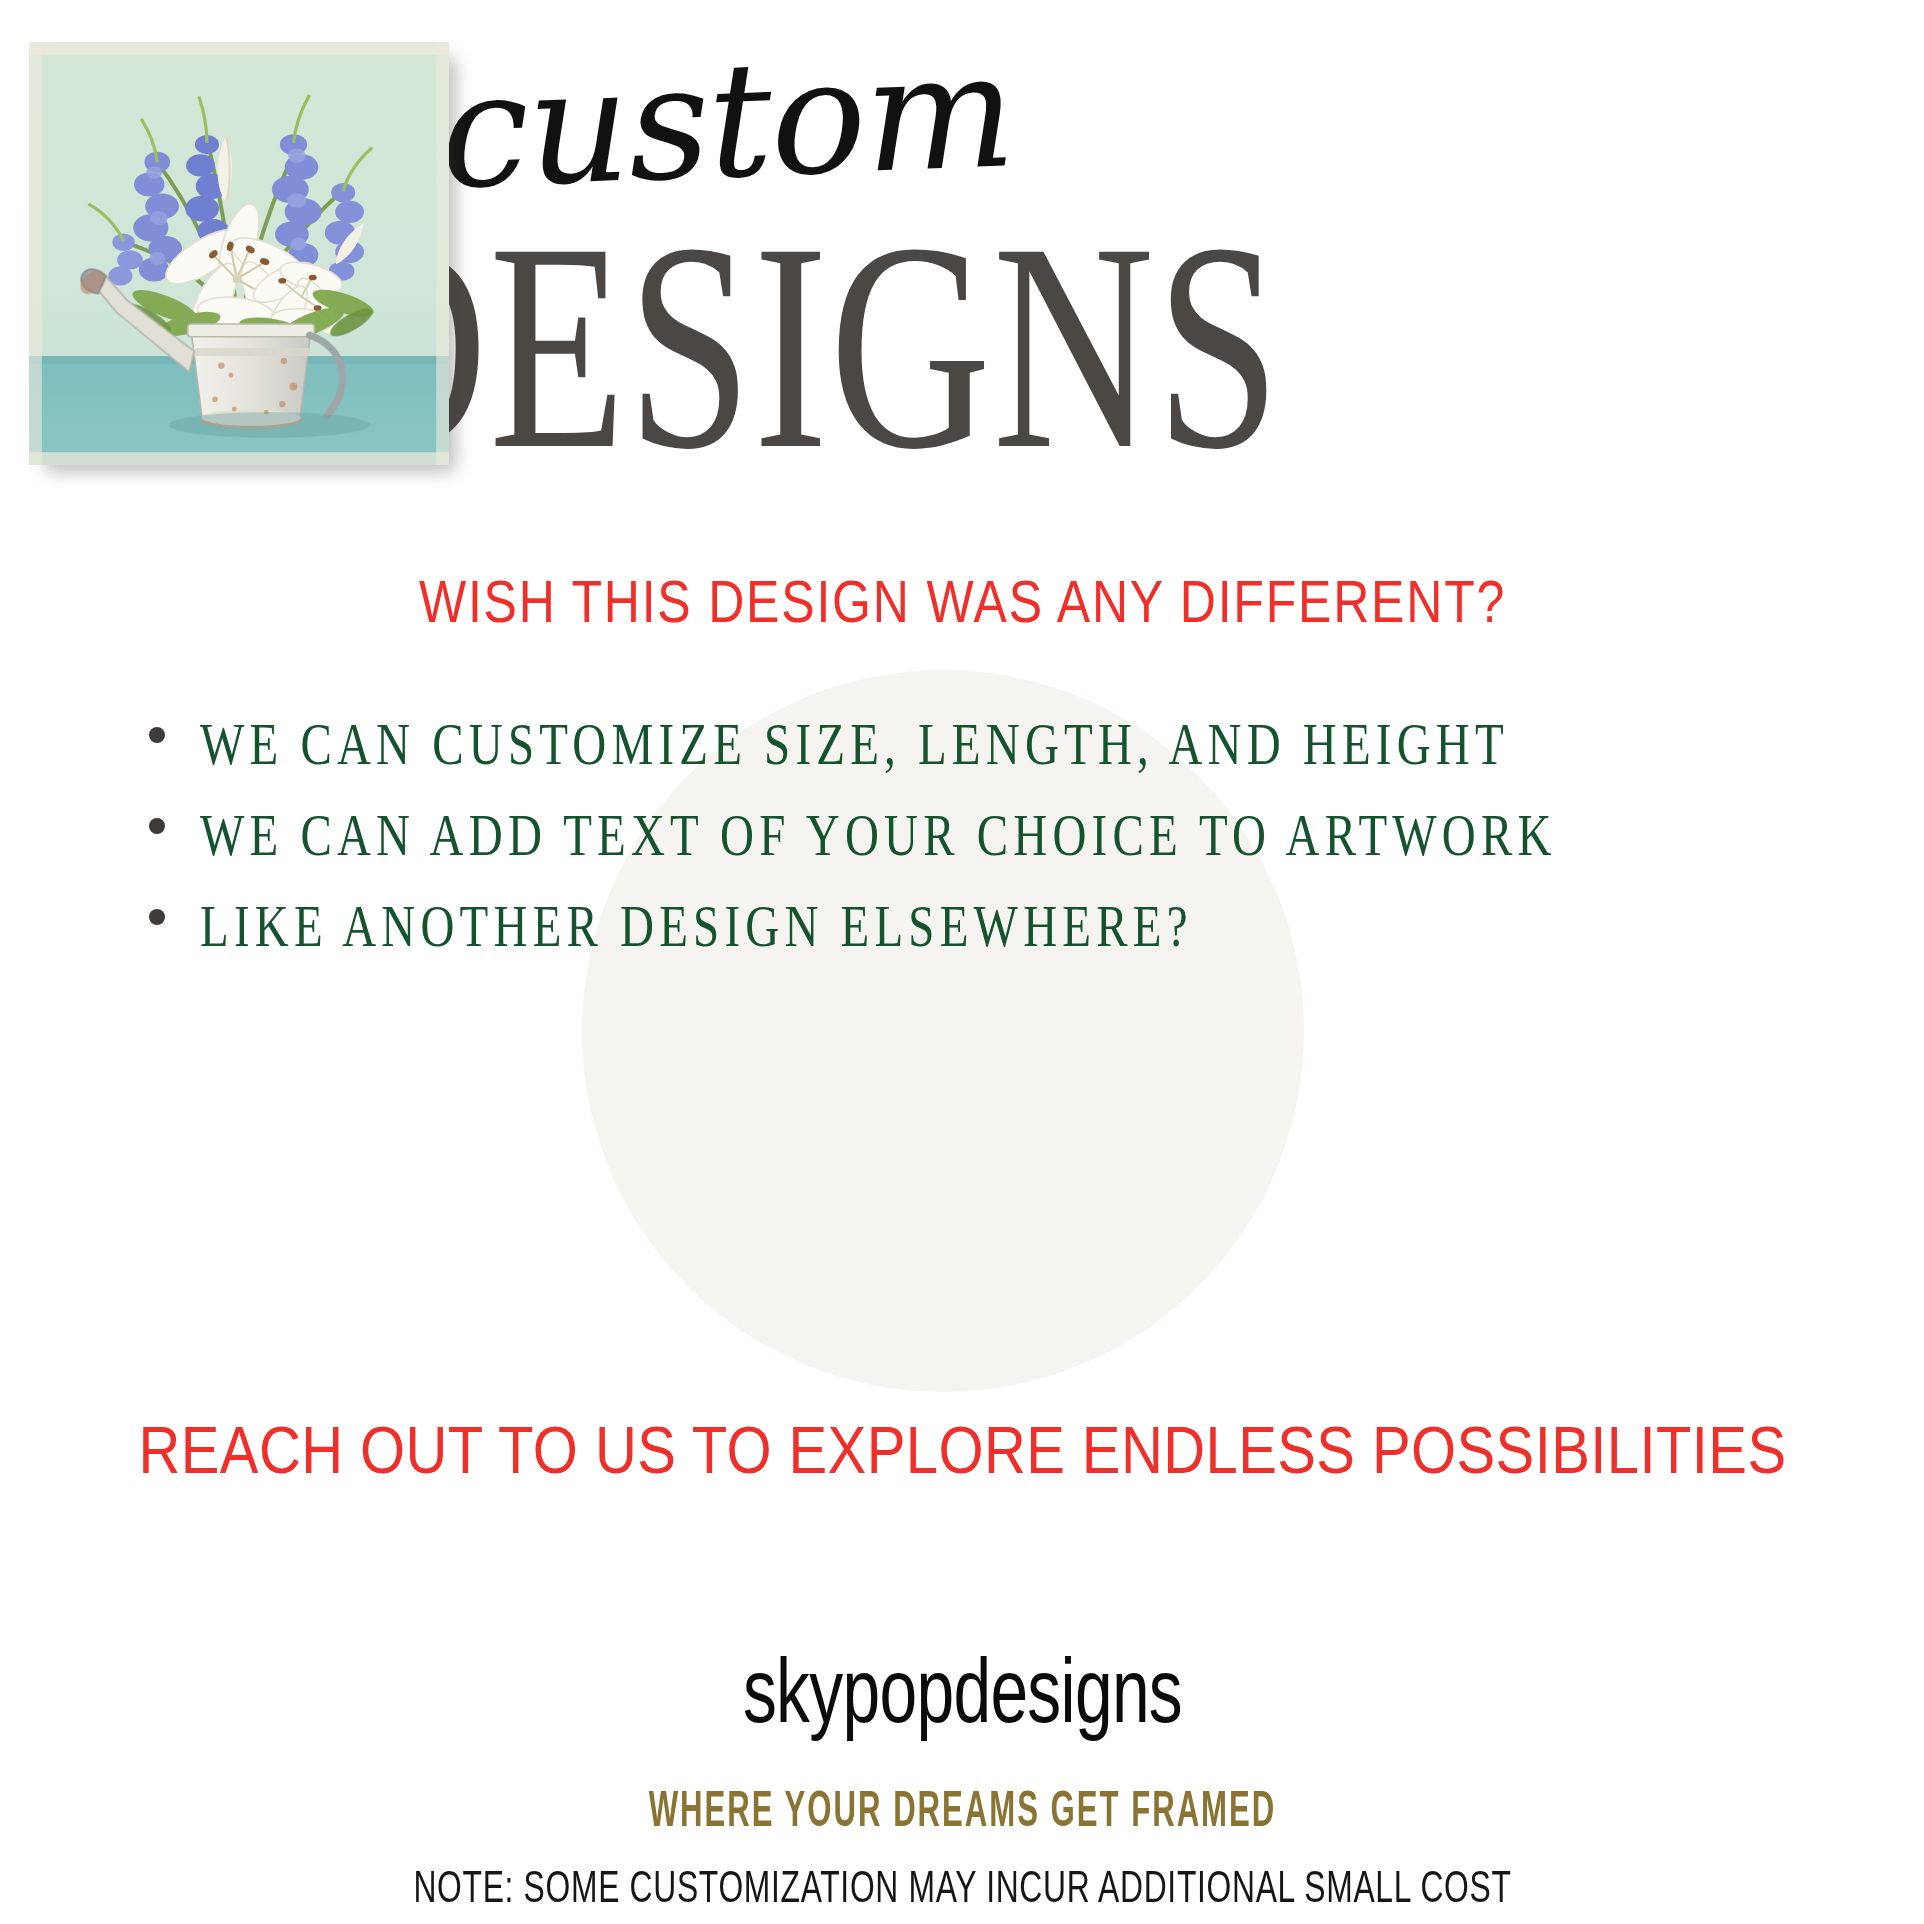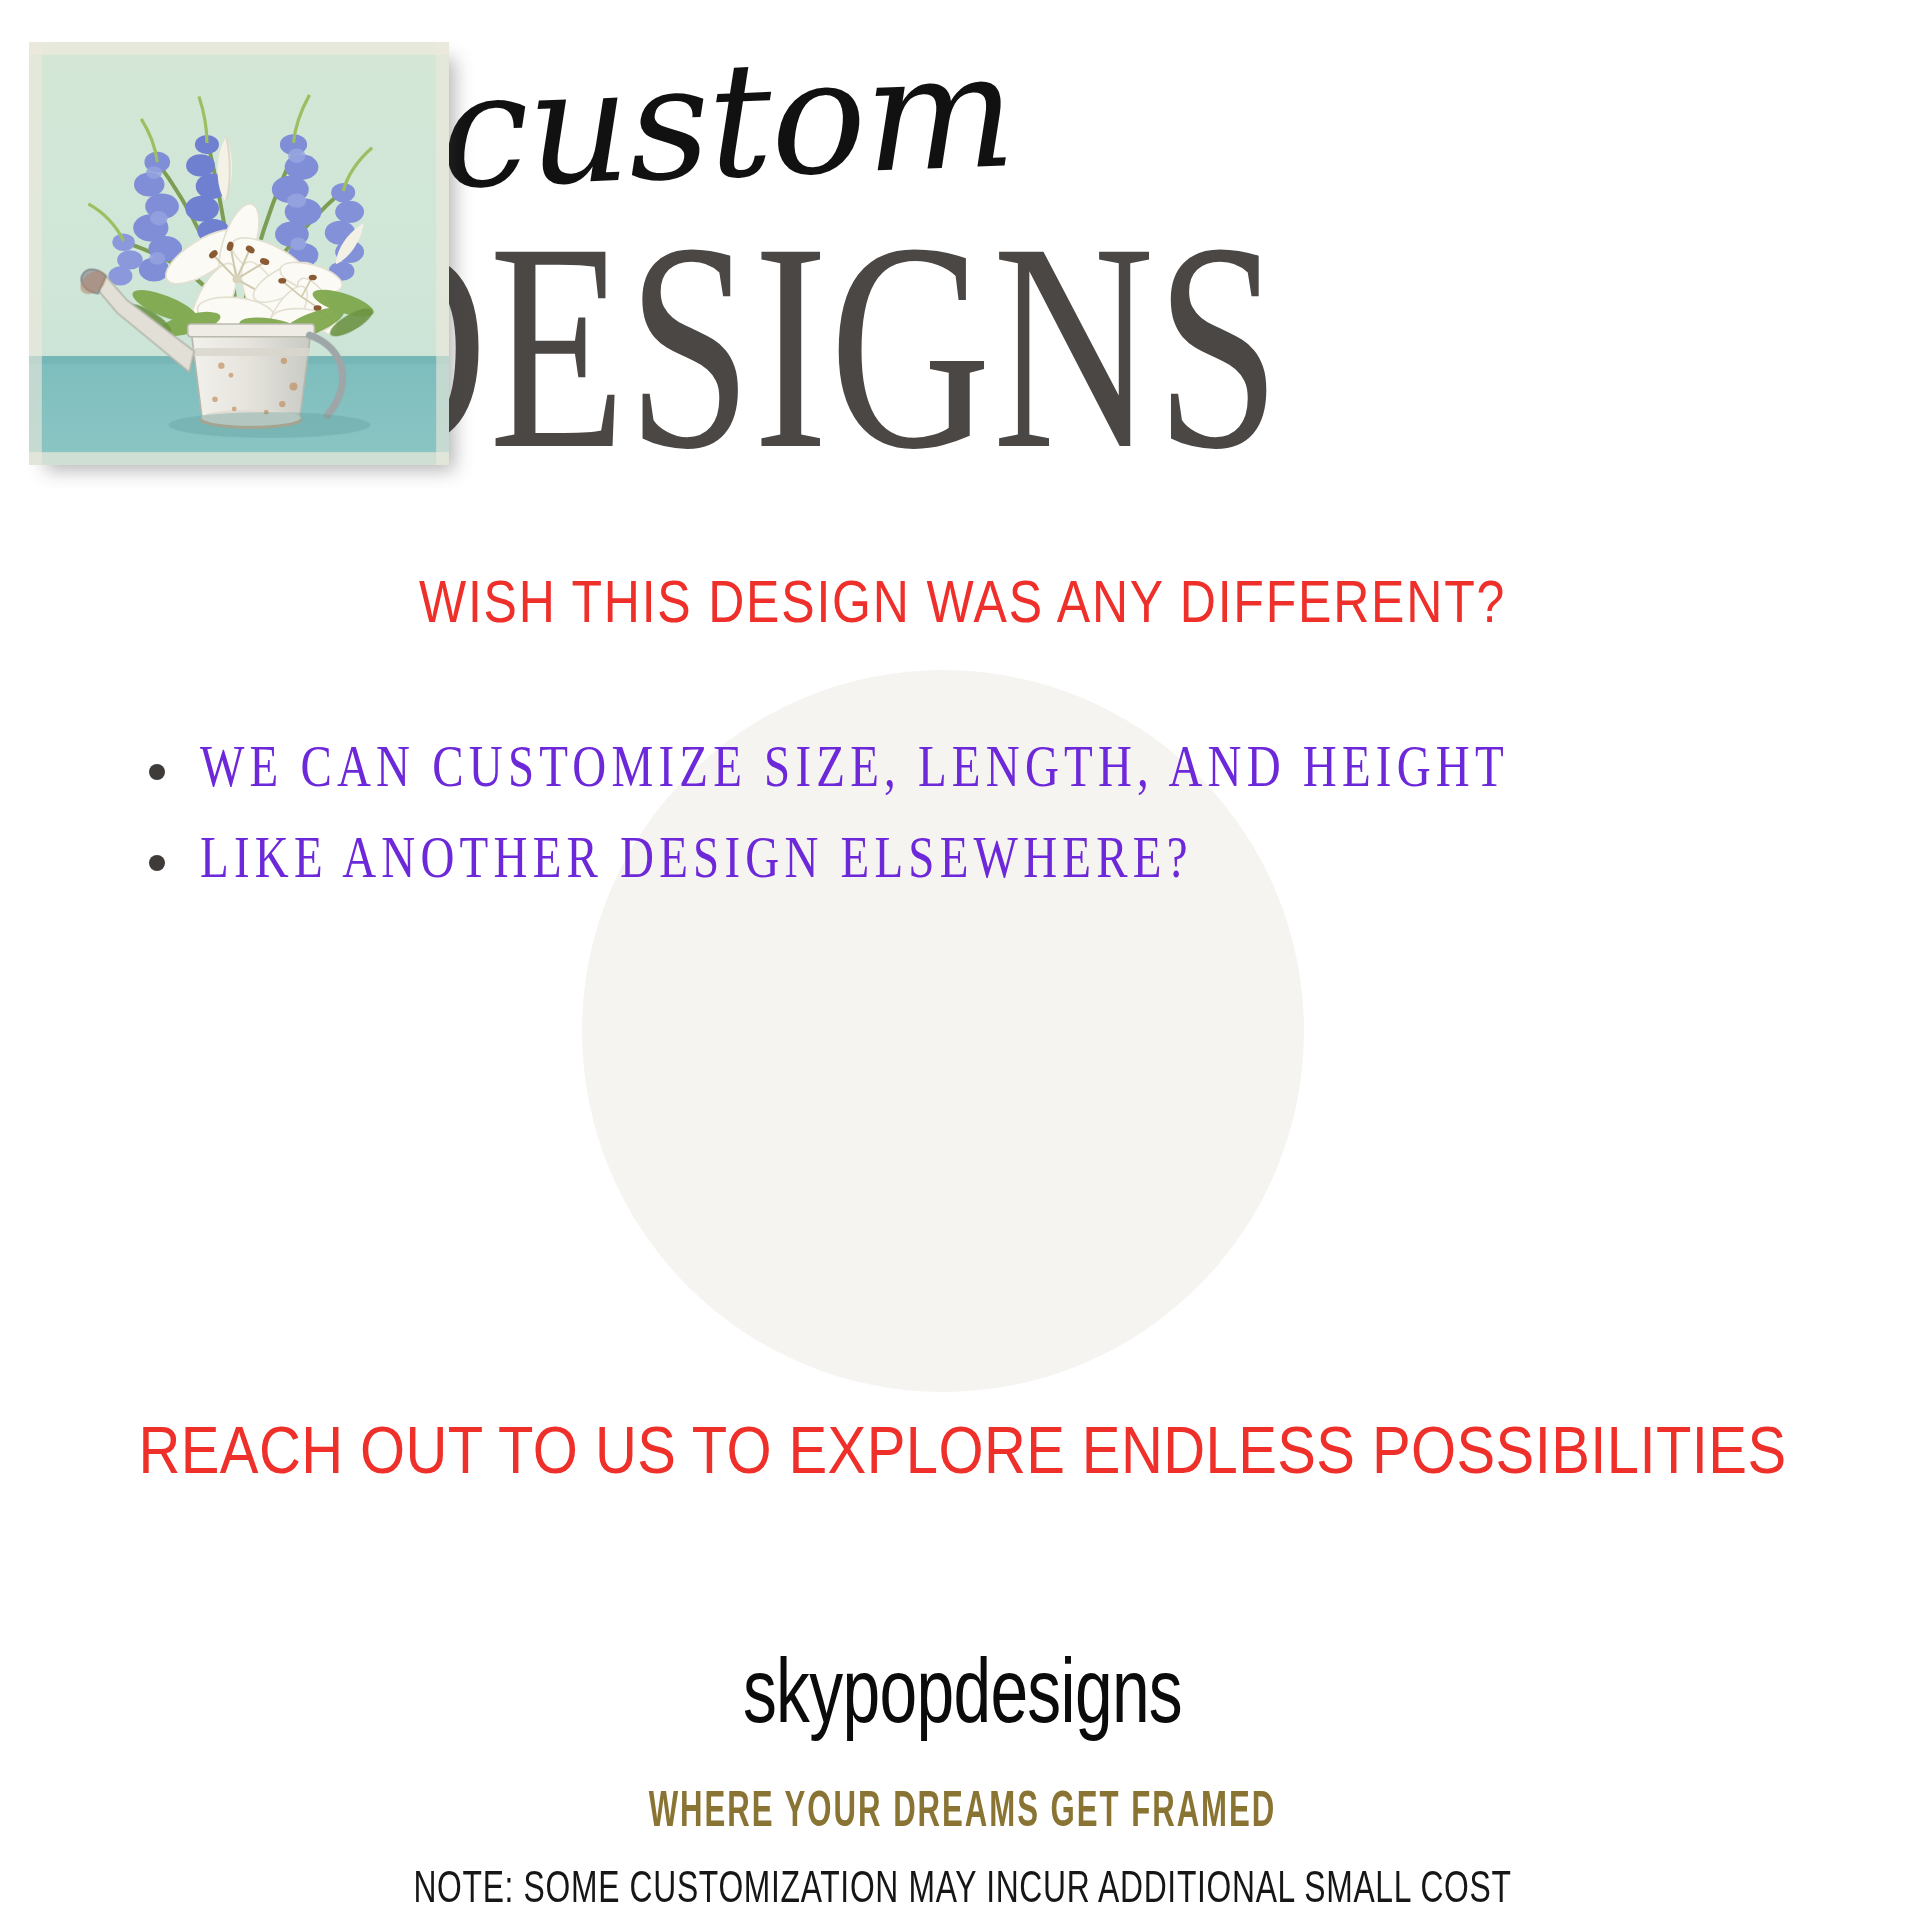--- a/index.html
+++ b/index.html
@@ -112,24 +112,24 @@
     left: 149px;
     top: 699px;
     width: 1700px;
     z-index: 2;
     margin: 0;
     padding: 0;
     list-style: none;
   }
   .bullet-row {
     display: flex;
-    align-items: flex-end;
+    align-items: center;
     height: 91px;
     font-family: "Liberation Serif", serif;
-    color: #6d28d9;
+    color: #14532d;
   }
   .bullet-dot {
     flex: 0 0 auto;
     width: 16px;
     height: 16px;
     border-radius: 50%;
     background: #3f3b39;
     margin-right: 35px;
     position: relative;
     top: -9.6px;
@@ -423,20 +423,24 @@
 
   <div class="red-subtitle">WISH  THIS  DESIGN  WAS ANY DIFFERENT?</div>
 
   <ul class="bullets">
     <li class="bullet-row">
       <span class="bullet-dot"></span>
       <span class="bullet-text">WE CAN CUSTOMIZE SIZE, LENGTH, AND HEIGHT</span>
     </li>
     <li class="bullet-row">
       <span class="bullet-dot"></span>
+      <span class="bullet-text">WE CAN ADD TEXT OF YOUR CHOICE TO ARTWORK</span>
+    </li>
+    <li class="bullet-row">
+      <span class="bullet-dot"></span>
       <span class="bullet-text">LIKE ANOTHER DESIGN ELSEWHERE?</span>
     </li>
   </ul>
 
   <div class="cta">REACH OUT TO US TO EXPLORE ENDLESS POSSIBILITIES</div>
 
   <div class="brand">skypopdesigns</div>
   <div class="tagline">WHERE  YOUR  DREAMS  GET  FRAMED</div>
   <div class="note">NOTE: SOME CUSTOMIZATION MAY INCUR ADDITIONAL SMALL COST</div>
 

